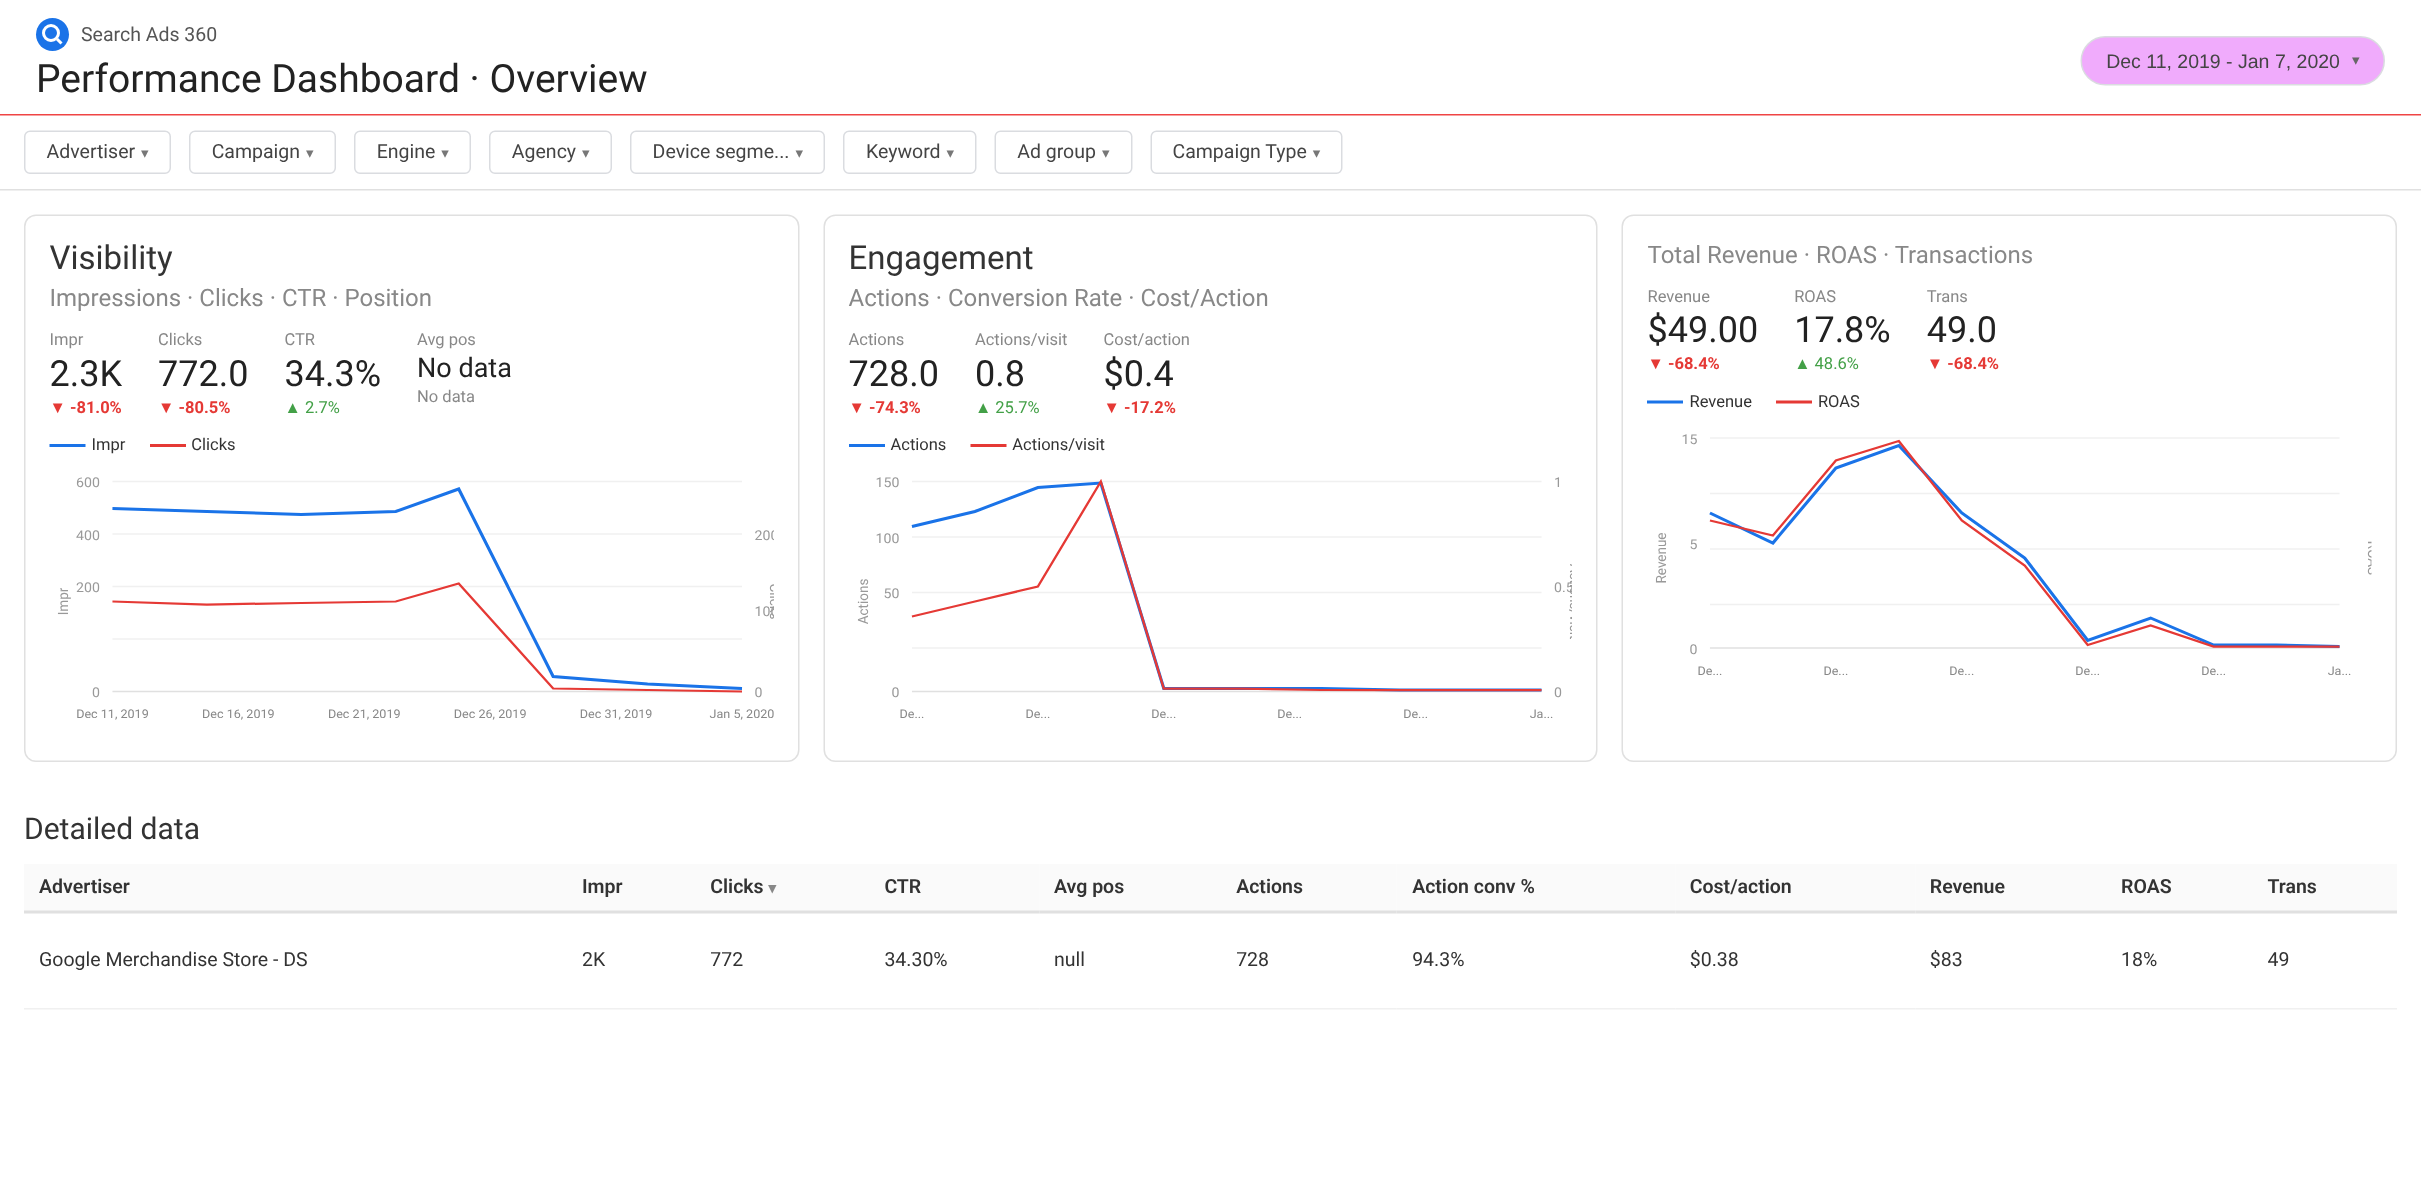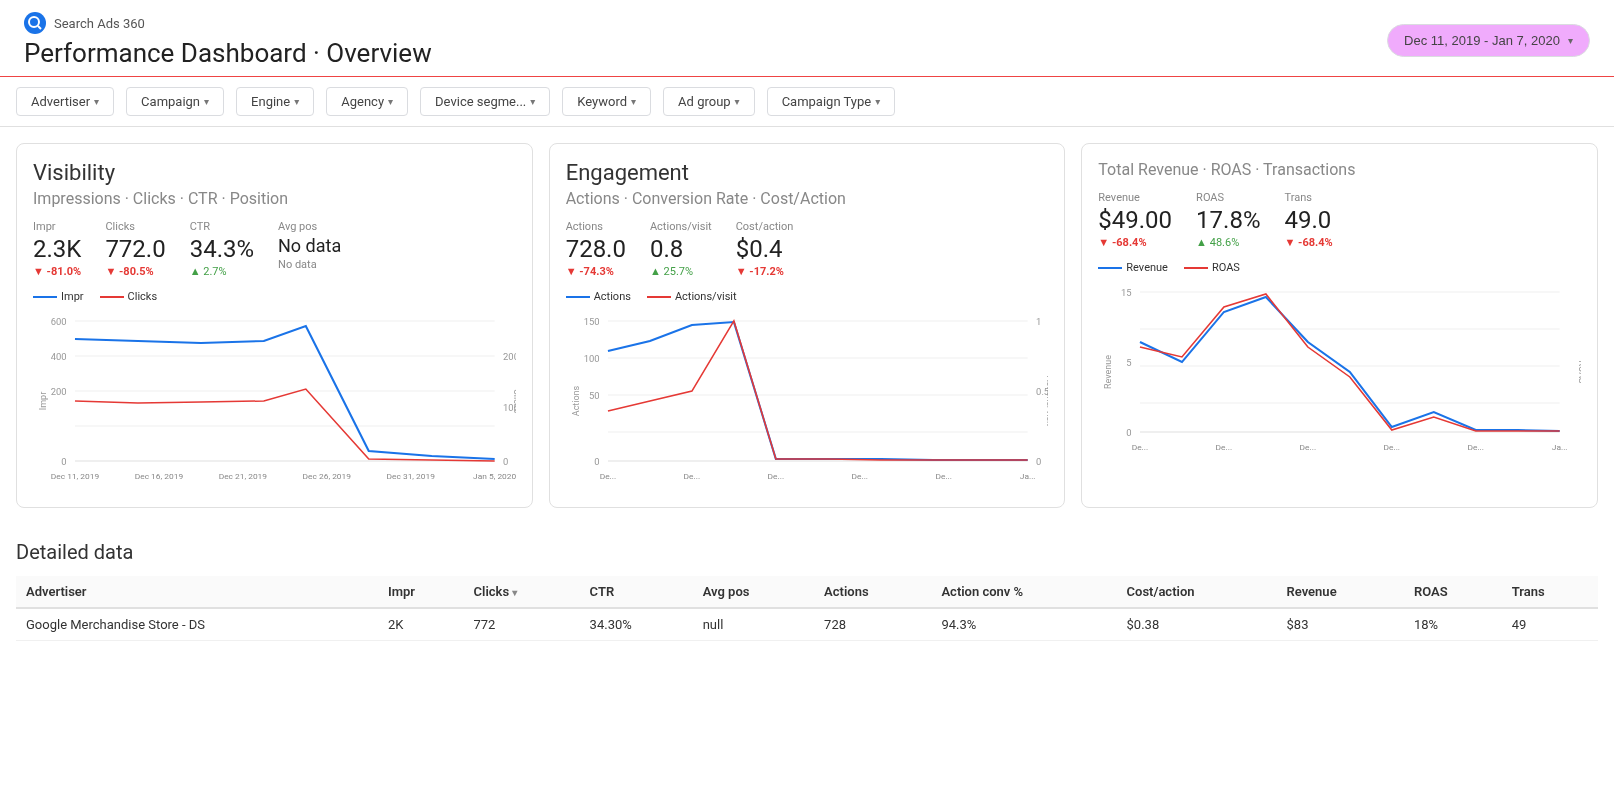--- a/index.html
+++ b/index.html
@@ -42,21 +42,21 @@
     .legend-item { display: flex; align-items: center; gap: 4px; }
     .legend-line { width: 24px; height: 2px; }
     .legend-line.blue { background: #1a73e8; }
     .legend-line.red { background: #e53935; }
 
     
     .detailed-section { padding: 16px; }
     .section-title { font-size: 20px; font-weight: 400; margin-bottom: 12px; }
     .data-table { width: 100%; border-collapse: collapse; font-size: 13px; }
     .data-table th { text-align: left; padding: 8px 10px; font-weight: 600; color: #333; border-bottom: 2px solid #e0e0e0; background: #fafafa; }
-    .data-table td { padding: 8px 10px; border-bottom: 1px solid #f0f0f0; color: #333; }
+    .data-table td { padding: 24px 10px; border-bottom: 1px solid #f0f0f0; color: #333; }
     .data-table th .sort-icon { font-size: 10px; color: #888; }
   </style>
 </head>
 <body>
 
 <div class="header">
   <div class="header-left">
     <div class="brand">
       <div class="brand-logo">
         <svg width="14" height="14" viewBox="0 0 14 14" fill="none">

